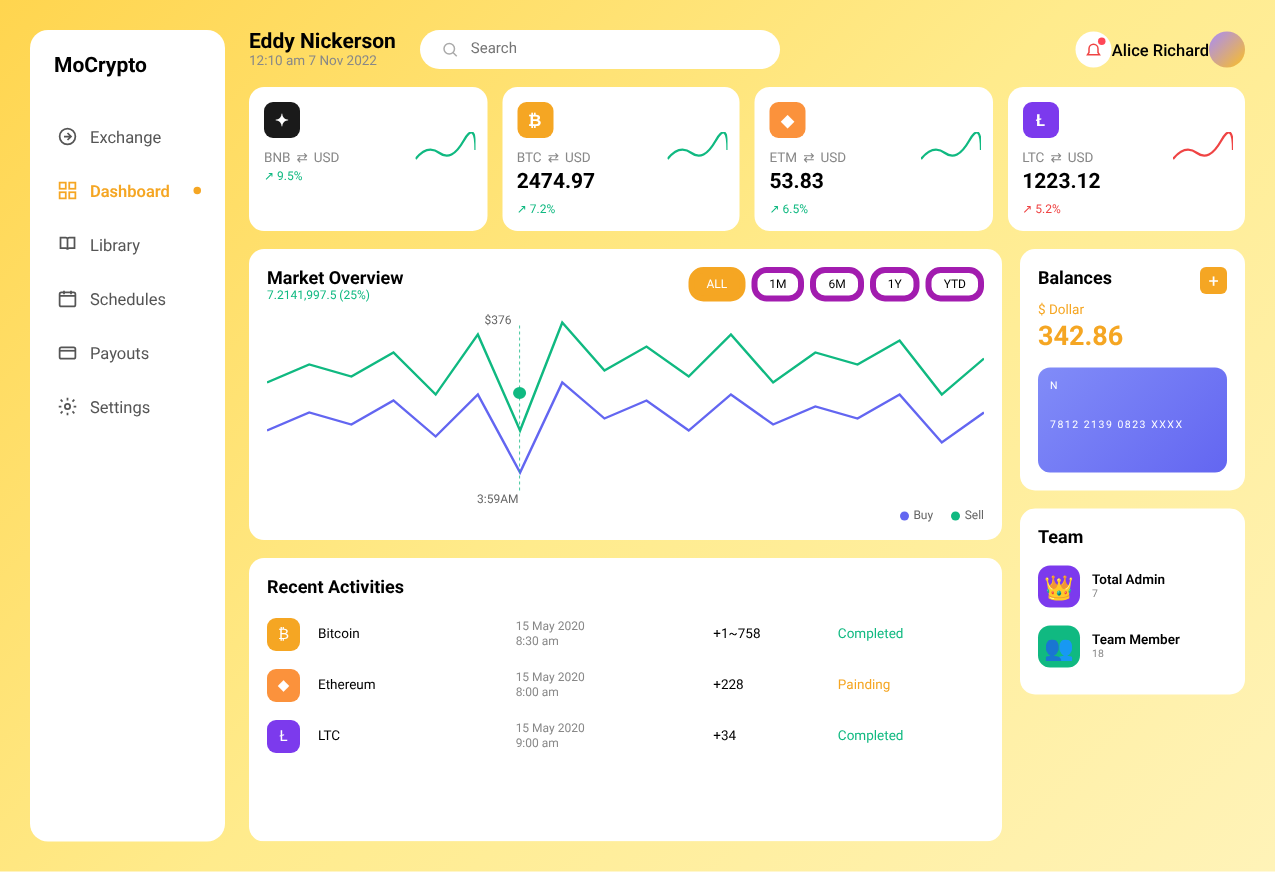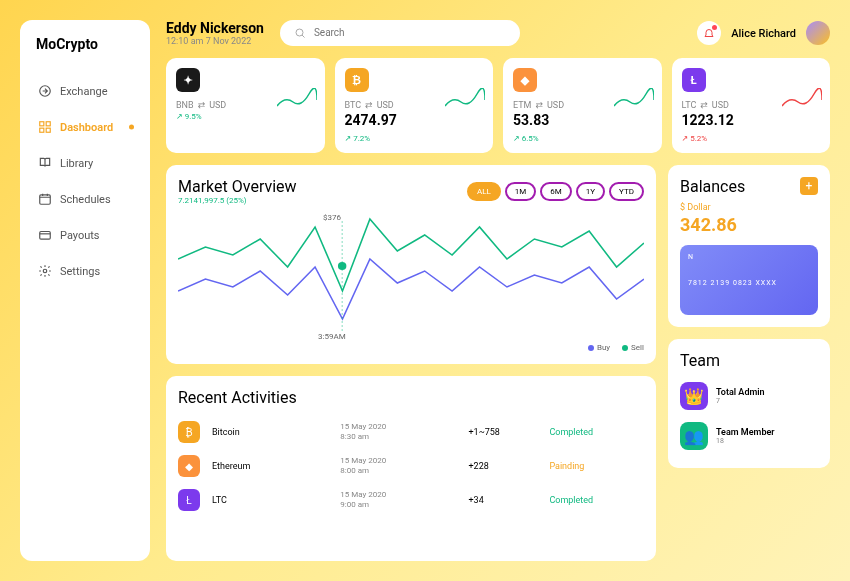--- a/index.html
+++ b/index.html
@@ -10,42 +10,42 @@
 .nav-item{display:flex;align-items:center;gap:8px;padding:8px 6px;font-size:11px;color:#555;cursor:pointer;border-radius:6px;margin-bottom:6px;position:relative}
 .nav-item.active{color:#f5a623;font-weight:600}
 .nav-item.active::after{content:'';position:absolute;right:4px;top:50%;transform:translateY(-50%);width:5px;height:5px;background:#f5a623;border-radius:50%}
 .nav-icon{width:14px;height:14px;flex-shrink:0}
 .main{flex:1;display:flex;flex-direction:column;gap:12px;overflow:hidden}
 .header{display:flex;align-items:center;gap:16px}
 .user-info h2{font-size:14px;font-weight:700}
 .user-info p{font-size:9px;color:#888}
 .search{flex:1;background:#fff;border-radius:20px;padding:7px 14px;display:flex;align-items:flex-start;gap:8px;max-width:240px}
 .search input{border:none;outline:none;font-size:10px;flex:1}
-.user-right{display:flex;align-items:center;gap:10px;margin-left:auto}
+.user-right{display:flex;align-items:center;margin-left:auto}
 .bell{width:24px;height:24px;background:#fff;border-radius:50%;display:flex;align-items:center;justify-content:center;position:relative}
 .bell::after{content:'';position:absolute;top:4px;right:4px;width:5px;height:5px;background:#ff4757;border-radius:50%}
 .avatar{width:24px;height:24px;border-radius:50%;background:linear-gradient(135deg,#a78bfa,#fbbf24)}
 .cards{display:grid;grid-template-columns:repeat(4,1fr);gap:10px}
 .card{background:#fff;border-radius:10px;padding:10px;position:relative}
 .coin-icon{width:24px;height:24px;border-radius:6px;display:flex;align-items:center;justify-content:center;color:#fff;font-size:11px;font-weight:700;margin-bottom:8px}
 .pair{font-size:9px;color:#888;display:flex;align-items:center;gap:4px;margin-bottom:2px}
 .price{font-size:14px;font-weight:700;margin-bottom:6px}
 .change{font-size:8px;display:flex;align-items:center;gap:2px}
 .change.up{color:#10b981}
 .change.down{color:#ef4444}
 .spark{position:absolute;right:8px;top:30px;width:40px;height:24px}
 .content-row{display:flex;gap:12px;flex:1;overflow:hidden}
 .left-col{flex:1;display:flex;flex-direction:column;gap:12px;overflow:hidden}
-.right-col{width:162px;display:flex;flex-direction:column;gap:12px}
+.right-col{width:150px;display:flex;flex-direction:column;gap:12px}
 .panel{background:#fff;border-radius:10px;padding:12px}
 .panel-head{display:flex;align-items:center;justify-content:space-between;margin-bottom:6px}
-.panel-title{font-size:16px;font-weight:400}
+.panel-title{font-size:12px;font-weight:700}
 .sub{font-size:8px;color:#10b981}
 .filters{display:flex;gap:4px}
-.filter{font-size:8px;padding:3px 8px;border:2px solid #a21caf;border-radius:10px;cursor:pointer;background:#fff}
+.filter{font-size:8px;padding:3px 8px;border:4px solid #a21caf;border-radius:10px;cursor:pointer;background:#fff}
 .filter.active{background:#f5a623;color:#fff;border-color:#f5a623}
 .chart-area{height:130px;position:relative}
 .chart-label{position:absolute;font-size:8px;color:#666}
 .legend{display:flex;gap:12px;justify-content:flex-end;font-size:8px;color:#666;margin-top:2px}
 .legend span{display:flex;align-items:center;gap:3px}
 .dot{width:6px;height:6px;border-radius:50%}
 .activities{flex:1}
 .act-row{display:grid;grid-template-columns:24px 1fr 1fr 0.6fr 0.8fr;gap:10px;align-items:center;padding:6px 0;font-size:9px}
 .act-icon{width:22px;height:22px;border-radius:6px;display:flex;align-items:center;justify-content:center;color:#fff;font-size:10px}
 .act-date{color:#888;font-size:8px;line-height:1.3}

